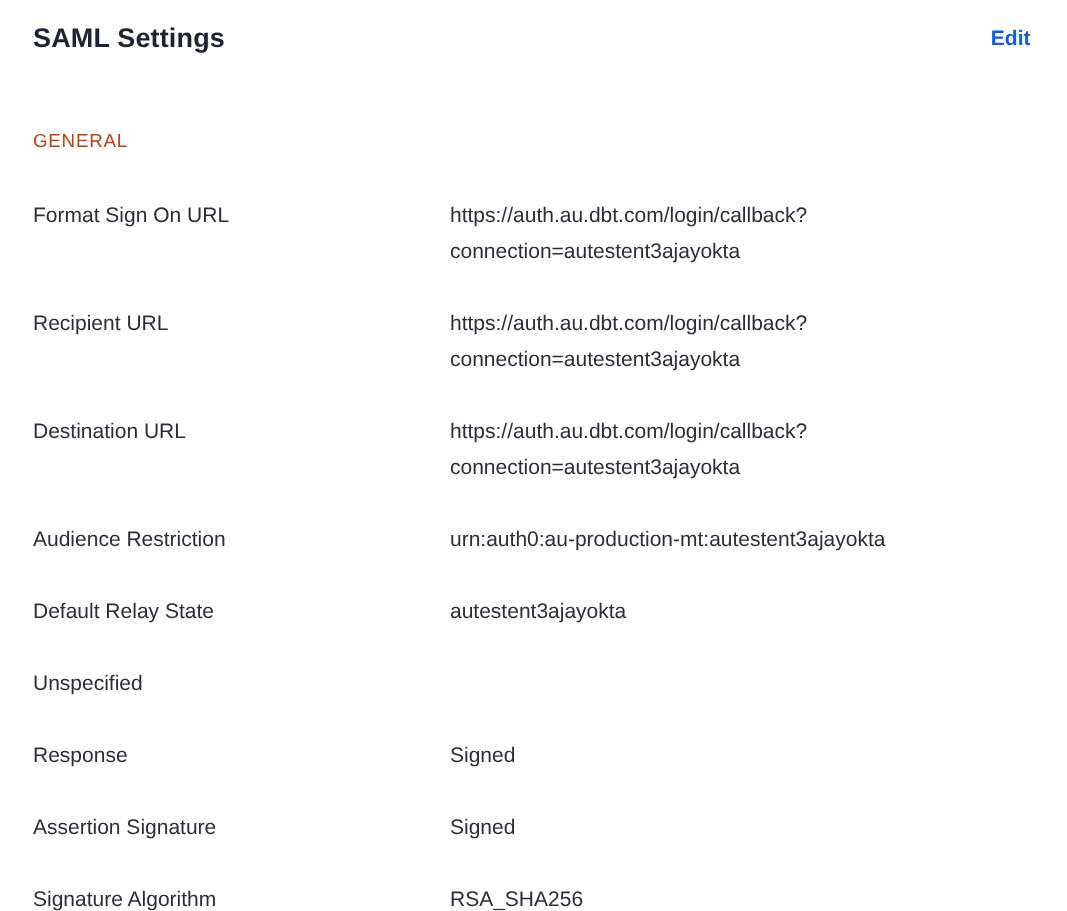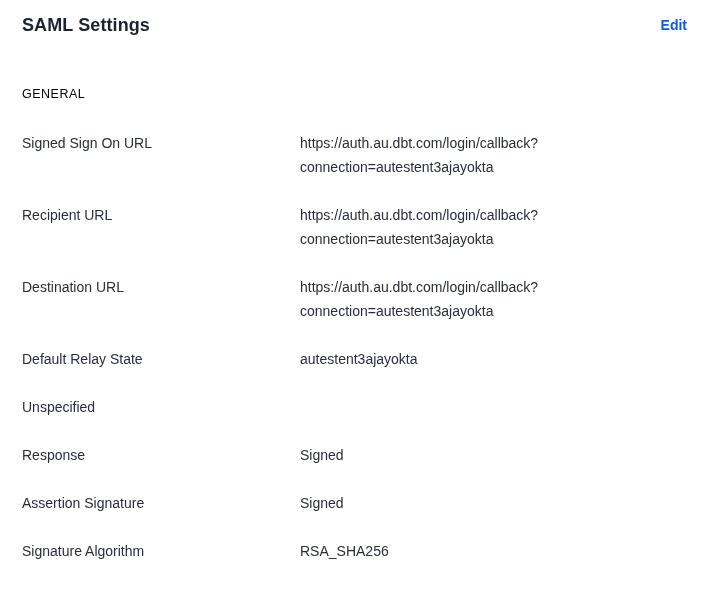--- a/index.html
+++ b/index.html
@@ -32,21 +32,21 @@
     color: #0e5be6;
     text-decoration: none;
     cursor: pointer;
     margin-left: 42px;
   }
   .section-label {
     margin-top: 49px;
     font-size: 12.5px;
     font-weight: 500;
     letter-spacing: 0.5px;
-    color: #000000;
+    color: #c2410c;
     line-height: 16px;
   }
   .rows {
     margin-top: 29px;
   }
   .row {
     display: flex;
     margin-bottom: 24px;
     font-size: 14px;
     line-height: 24px;
@@ -71,37 +71,41 @@
 
   <div class="header-row">
     <h1 class="page-title">SAML Settings</h1>
     <a class="edit-link">Edit</a>
   </div>
 
   <div class="section-label">GENERAL</div>
 
   <div class="rows" id="field-rows">
   <div class="row">
-    <div class="row-label">Signed Sign On URL</div>
+    <div class="row-label">Format Sign On URL</div>
     <div class="row-value">https://auth.au.dbt.com/login/callback?
 connection=autestent3ajayokta</div>
   </div>
 
   <div class="row">
     <div class="row-label">Recipient URL</div>
     <div class="row-value">https://auth.au.dbt.com/login/callback?
 connection=autestent3ajayokta</div>
   </div>
 
   <div class="row">
     <div class="row-label">Destination URL</div>
     <div class="row-value">https://auth.au.dbt.com/login/callback?
 connection=autestent3ajayokta</div>
   </div>
 
+  <div class="row">
+    <div class="row-label">Audience Restriction</div>
+    <div class="row-value">urn:auth0:au-production-mt:autestent3ajayokta</div>
+  </div>
 
   <div class="row">
     <div class="row-label">Default Relay State</div>
     <div class="row-value">autestent3ajayokta</div>
   </div>
 
   <div class="row">
     <div class="row-value">Unspecified</div>
   </div>
 

